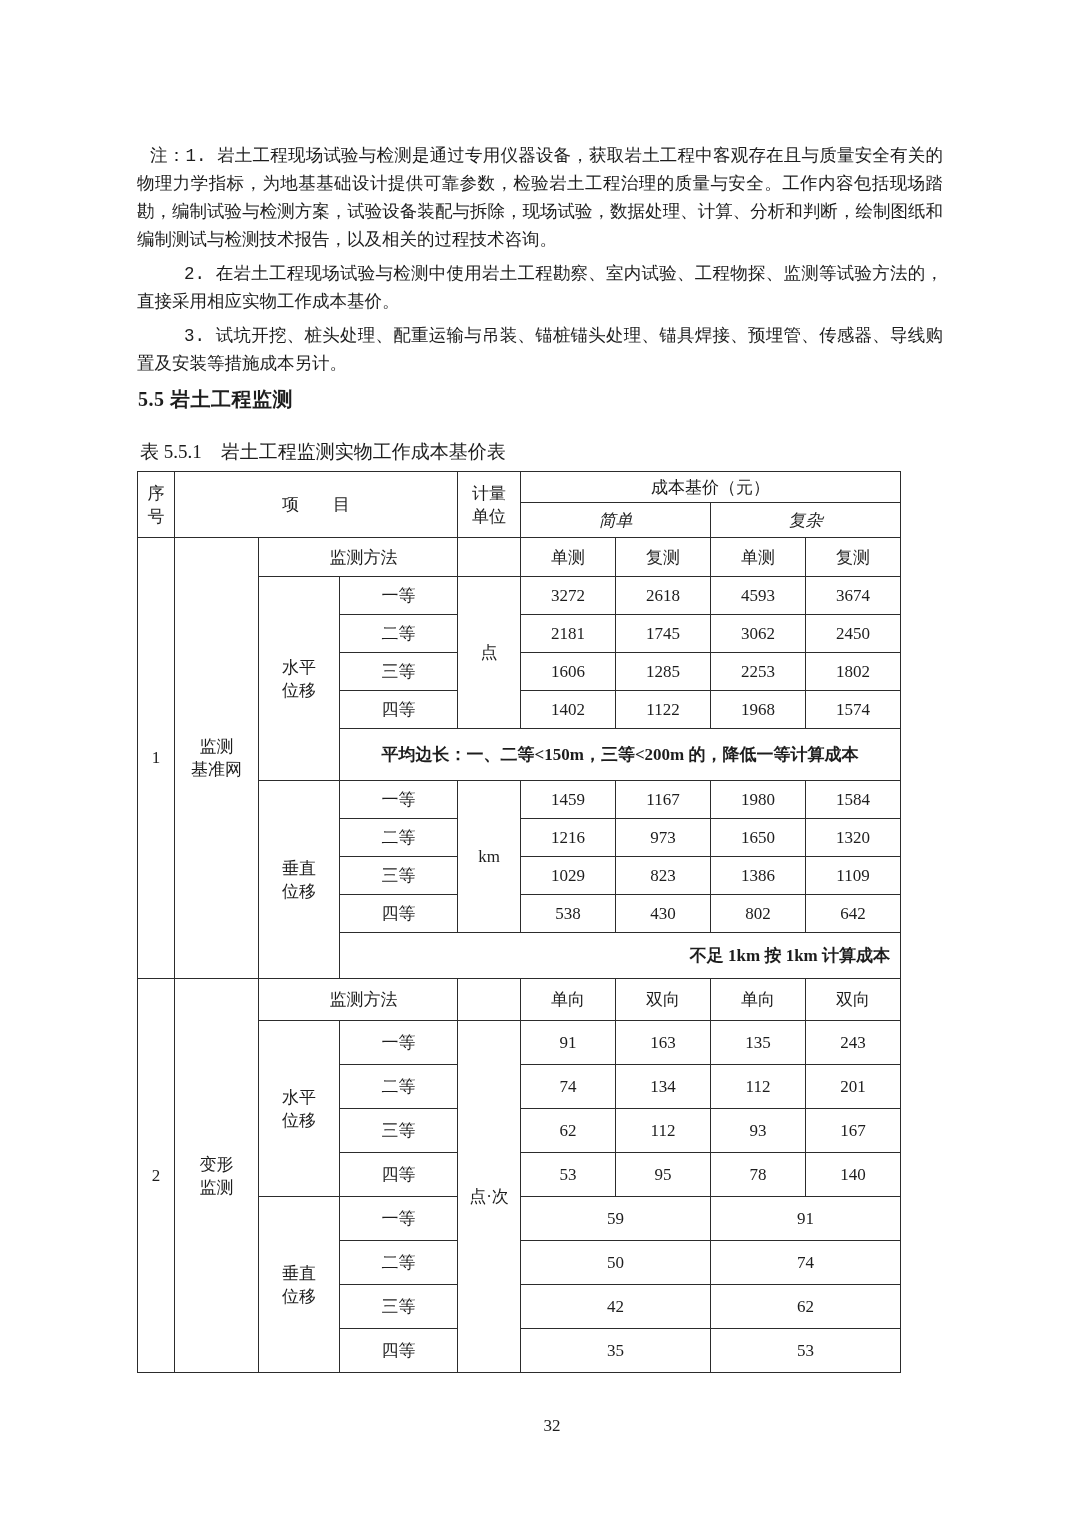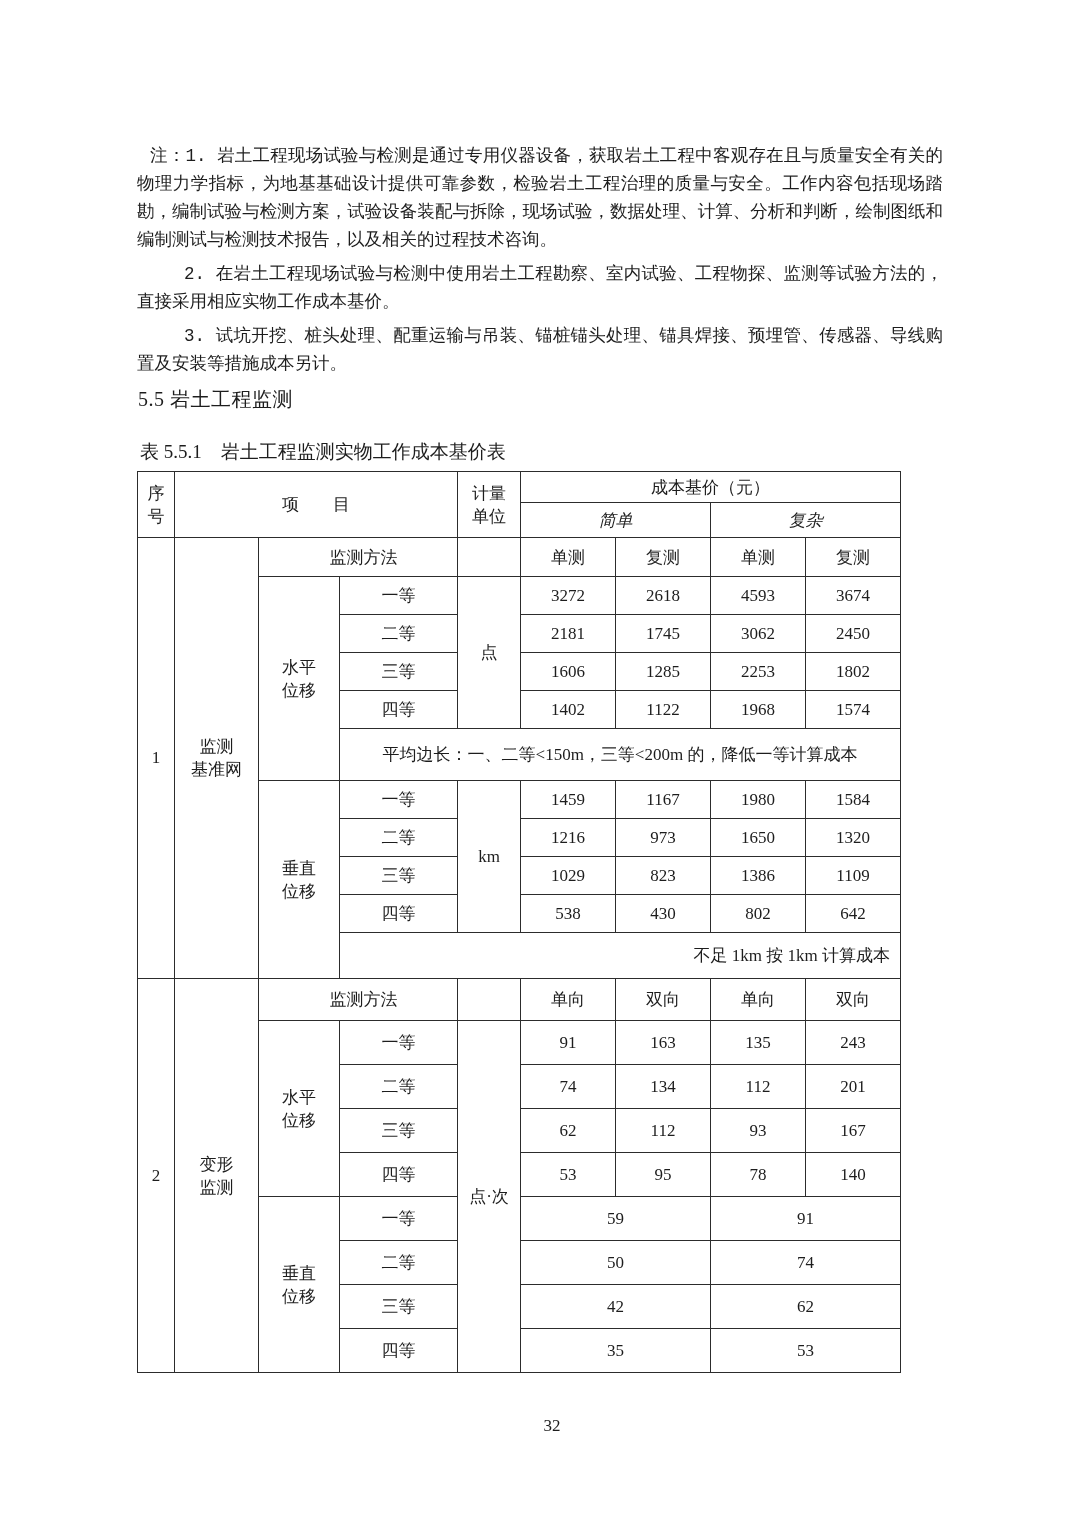--- a/index.html
+++ b/index.html
@@ -14,39 +14,39 @@
   .notes {
     position:absolute; left:137px; top:142px; width:806px;
     font-size:17.5px; line-height:28px; text-align:justify;
   }
   .note { margin-bottom:6px;font-family:Liberation Mono, monospace; }
   .note.ind1 { text-indent:13px; }
   .note.ind2 { text-indent:47px; }
 
   .section-heading {
     position:absolute; left:138px; top:386px;
-    font-size:20px; font-weight:normal; letter-spacing:0.5px;
+    font-size:20px; font-weight:bold; letter-spacing:0.5px;
   }
   .table-caption {
     position:absolute; left:140px; top:439px;
     font-size:19px; font-weight:normal;
   }
 
   table.cost {
     position:absolute; left:137px; top:471px; width:763px;
     border-collapse:collapse; table-layout:fixed;
   }
   table.cost td {
     border:1.6px solid #2c2c2c;
     text-align:center; vertical-align:middle;
     font-size:17px; padding:1px 2px;
   }
   .pre  { white-space:pre-line; line-height:23px; }
   .left { text-align:left; padding-left:13px !important; }
-  .note-cell { text-align:left; padding:3px 10px !important; line-height:25px; }
+  .note-cell { text-align:left; padding:3px 10px !important; line-height:25px;font-weight:bold; }
 
   tr.hr1 > td    { height:31px; }
   tr.hr2 > td    { height:35px;font-style:italic; }
   tr.rm  > td    { height:39px; }
   tr.rd1 > td    { height:38px; }
   tr.rnote1 > td { height:52px; }
   tr.rnote2 > td { height:46px;text-align:right; }
   tr.rm2 > td    { height:42px; }
   tr.rd2 > td    { height:44px; }
 

